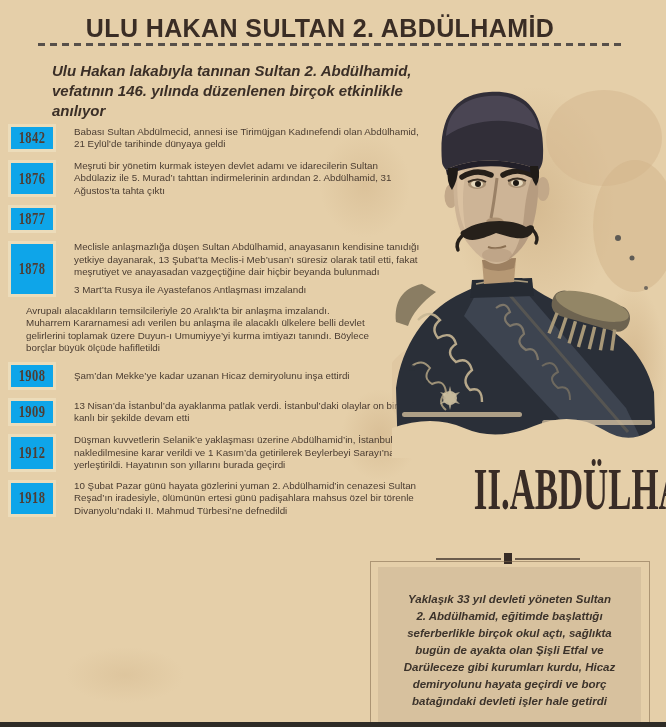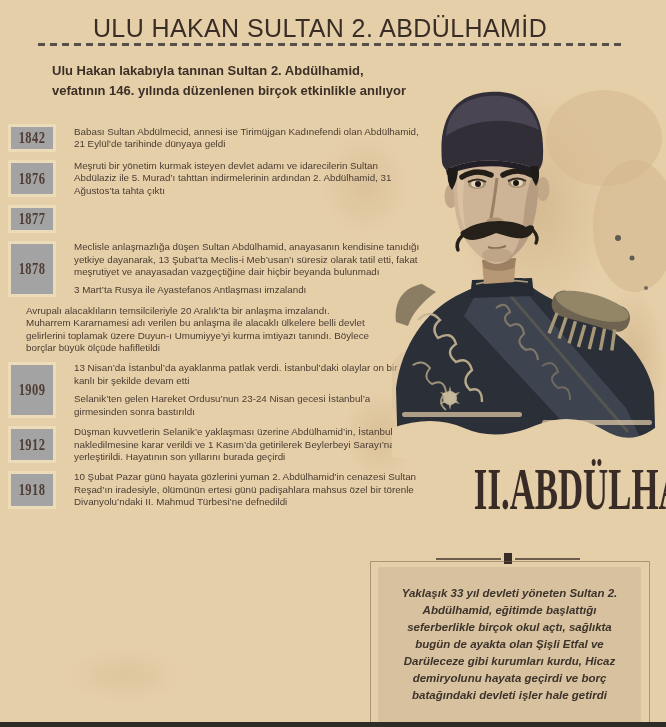--- a/index.html
+++ b/index.html
@@ -2,50 +2,50 @@
 <html><head>
 <meta charset="utf-8">
 <style>
   html,body{margin:0;padding:0;}
   body{font-family:"Liberation Sans",sans-serif;}
   #page{position:relative;width:666px;height:727px;background:#e5cfa9;overflow:hidden;}
   .stain{position:absolute;pointer-events:none;}
 
   
   #title{position:absolute;left:0;top:14px;width:640px;text-align:center;
-    font-weight:normal;font-size:25px;letter-spacing:.4px;color:#3a2d25;}
+    font-weight:bold;font-size:25px;letter-spacing:.4px;color:#3a2d25;}
   #dashline{position:absolute;left:38px;top:43px;width:588px;height:2.5px;
     background:repeating-linear-gradient(90deg,#57504a 0 7px,transparent 7px 12px);}
   #intro{position:absolute;left:52px;top:61px;width:370px;
-    font-weight:bold;font-size:13px;line-height:20px;color:#3b2f27;}
+    font-style:italic;font-weight:bold;font-size:15px;line-height:20px;color:#3b2f27;}
 
   
   #timeline{position:absolute;left:8px;top:124px;width:412px;}
   .row{display:flex;margin-bottom:8px;}
   .yearcell{width:48px;background:#ecdcba;display:flex;padding:3px;box-sizing:border-box;flex:none;}
-  .yearbox{flex:1;background:#a3a3a3;display:flex;align-items:center;justify-content:center;min-height:22px;}
+  .yearbox{flex:1;background:#0ea5e9;display:flex;align-items:center;justify-content:center;min-height:22px;}
   .year{font-family:"Liberation Serif",serif;font-weight:bold;font-size:16px;
     transform:scaleX(.78);color:#4f3d33;letter-spacing:.5px;}
   .texts{margin-left:18px;width:350px;display:flex;flex-direction:column;justify-content:center;gap:6px;}
   .texts p{margin:0;font-size:9.8px;line-height:12.4px;color:#4a3c31;}
 
   
   #portrait{position:absolute;left:392px;top:76px;width:274px;height:382px;}
   #bigname{position:absolute;left:372px;top:458px;width:286px;text-align:center;
     font-family:"Liberation Serif",serif;font-weight:bold;font-size:60px;line-height:62px;
     color:#392c26;white-space:nowrap;}
   #bigname span{display:inline-block;transform:scaleX(.58);transform-origin:center;}
   #ornament{position:absolute;left:436px;top:553px;width:144px;display:flex;align-items:center;}
   #ornament .bar{flex:1;height:2px;background:#6b5c4c;}
   #ornament .sq{width:8px;height:11px;background:#372c26;margin:0 3px;}
   #panel{position:absolute;left:378px;top:567px;width:263px;box-sizing:border-box;
     background:#d7c19e;padding:12px 13px;}
   #panel .frame{position:absolute;left:-8px;top:-6px;right:-9px;bottom:-8px;
     border:1px solid rgba(125,102,72,.55);pointer-events:none;}
-  #panel p{margin:6px;font-style:italic;font-weight:bold;font-size:11.5px;line-height:17px;
+  #panel p{margin:12px;font-style:italic;font-weight:bold;font-size:11.5px;line-height:17px;
     text-align:center;color:#3c332b;}
   #footerbar{position:absolute;left:0;bottom:0;width:666px;height:5px;background:#2f2c27;}
 </style>
 </head>
 <body>
 
 <div id="page">
 
   <div class="stain" style="left:420px;top:40px;width:230px;height:330px;background:radial-gradient(closest-side,rgba(198,166,122,.5),transparent 72%);"></div>
   <div class="stain" style="left:585px;top:250px;width:95px;height:230px;background:radial-gradient(closest-side,rgba(193,158,112,.45),transparent 70%);"></div>
@@ -103,30 +103,39 @@
         <p>3 Mart’ta Rusya ile Ayastefanos Antlaşması imzalandı</p>
       </div>
     </div>
 
     <div class="row">
       <div class="texts">
         <p>Avrupalı alacaklıların temsilcileriyle 20 Aralık’ta bir anlaşma imzalandı. Muharrem Kararnamesi adı verilen bu anlaşma ile alacaklı ülkelere belli devlet gelirlerini toplamak üzere Duyun-ı Umumiyye’yi kurma imtiyazı tanındı. Böylece borçlar büyük ölçüde hafifletildi</p>
       </div>
     </div>
 
+    <div class="row">
+      <div class="yearcell">
+          <div class="yearbox">
+            <span class="year">1908</span>
+          </div>
+        </div>
+      <div class="texts">
+        <p>Şam’dan Mekke’ye kadar uzanan Hicaz demiryolunu inşa ettirdi</p>
+      </div>
+    </div>
 
     <div class="row">
       <div class="yearcell">
           <div class="yearbox">
             <span class="year">1909</span>
           </div>
         </div>
       <div class="texts">
         <p>13 Nisan’da İstanbul’da ayaklanma patlak verdi. İstanbul’daki olaylar on bir gün kanlı bir şekilde devam etti</p>
-        <p>Selanik’ten gelen Hareket Ordusu’nun 23-24 Nisan gecesi İstanbul’a girmesinden sonra bastırıldı</p>
       </div>
     </div>
 
     <div class="row">
       <div class="yearcell">
           <div class="yearbox">
             <span class="year">1912</span>
           </div>
         </div>
       <div class="texts">

